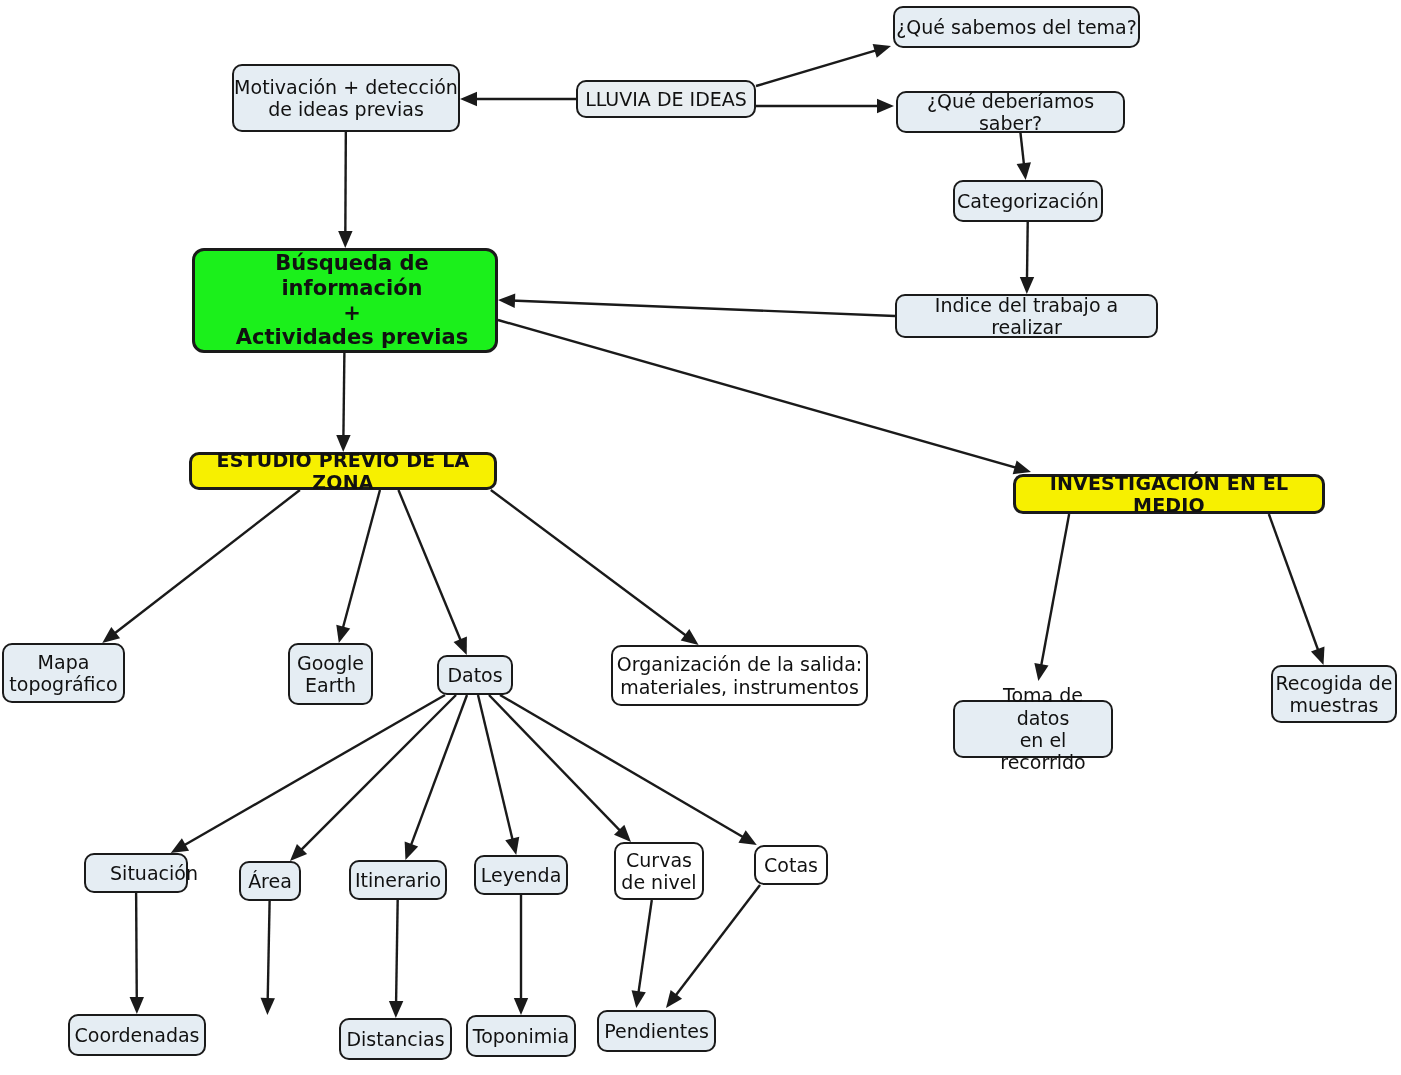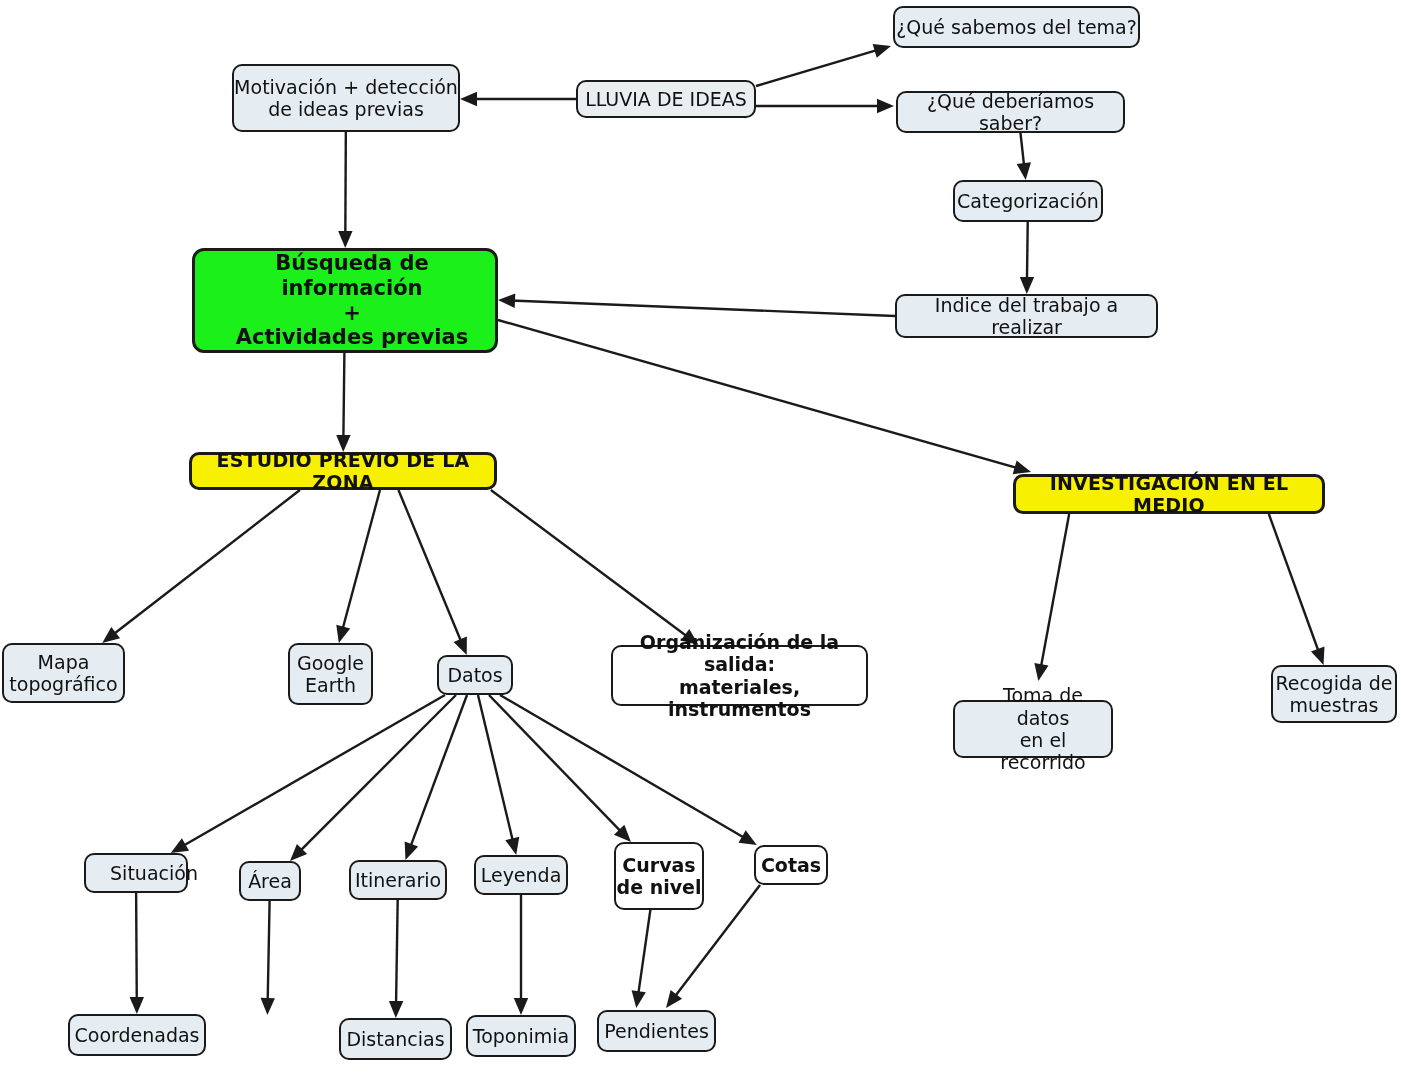--- a/index.html
+++ b/index.html
@@ -45,21 +45,20 @@
     background: #e5edf3;
     font-size: 19px;
   }
   .node.gray {
     background: #e9eef1;
     font-size: 19px;
   }
   .node.white {
     background: #ffffff;
     font-size: 19px;
-    font-weight: bold;
   }
   .node.green {
     background: #1bf01b;
     font-weight: bold;
     font-size: 21px;
     border-width: 3px;
     border-radius: 12px;
     padding-left: 14px;
   }
   .node.yellow {
@@ -204,21 +203,21 @@
     <div class="node white" style="left: 611px; top: 645px; width: 257px; height: 61px;"><span>Organización de la salida:
 materiales, instrumentos</span></div>
     <div class="node plain" style="left: 953px; top: 700px; width: 160px; height: 58px; padding-left: 20px;"><span>Toma de datos
 en el recorrido</span></div>
     <div class="node plain" style="left: 1271px; top: 665px; width: 126px; height: 58px;"><span>Recogida de
 muestras</span></div>
     <div class="node plain" style="left: 84px; top: 853px; width: 104px; height: 40px; padding-left: 36px;"><span>Situación</span></div>
     <div class="node plain" style="left: 239px; top: 861px; width: 62px; height: 40px;"><span>Área</span></div>
     <div class="node plain" style="left: 349px; top: 860px; width: 98px; height: 40px;"><span>Itinerario</span></div>
     <div class="node plain" style="left: 474px; top: 855px; width: 94px; height: 40px;"><span>Leyenda</span></div>
-    <div class="node white" style="left: 614px; top: 842px; width: 90px; height: 68px;"><span>Curvas
+    <div class="node white" style="left: 614px; top: 842px; width: 90px; height: 58px;"><span>Curvas
 de nivel</span></div>
     <div class="node white" style="left: 754px; top: 845px; width: 74px; height: 40px;"><span>Cotas</span></div>
     <div class="node plain" style="left: 68px; top: 1014px; width: 138px; height: 42px;"><span>Coordenadas</span></div>
     <div class="node plain" style="left: 229px; top: 1070px; width: 76px; height: 34px; margin-top: 12px;"><span>Escala</span></div>
     <div class="node plain" style="left: 339px; top: 1018px; width: 113px; height: 42px;"><span>Distancias</span></div>
     <div class="node plain" style="left: 466px; top: 1015px; width: 110px; height: 42px;"><span>Toponimia</span></div>
     <div class="node plain" style="left: 597px; top: 1010px; width: 119px; height: 42px;"><span>Pendientes</span></div>
   </div>
 
 </body></html>

